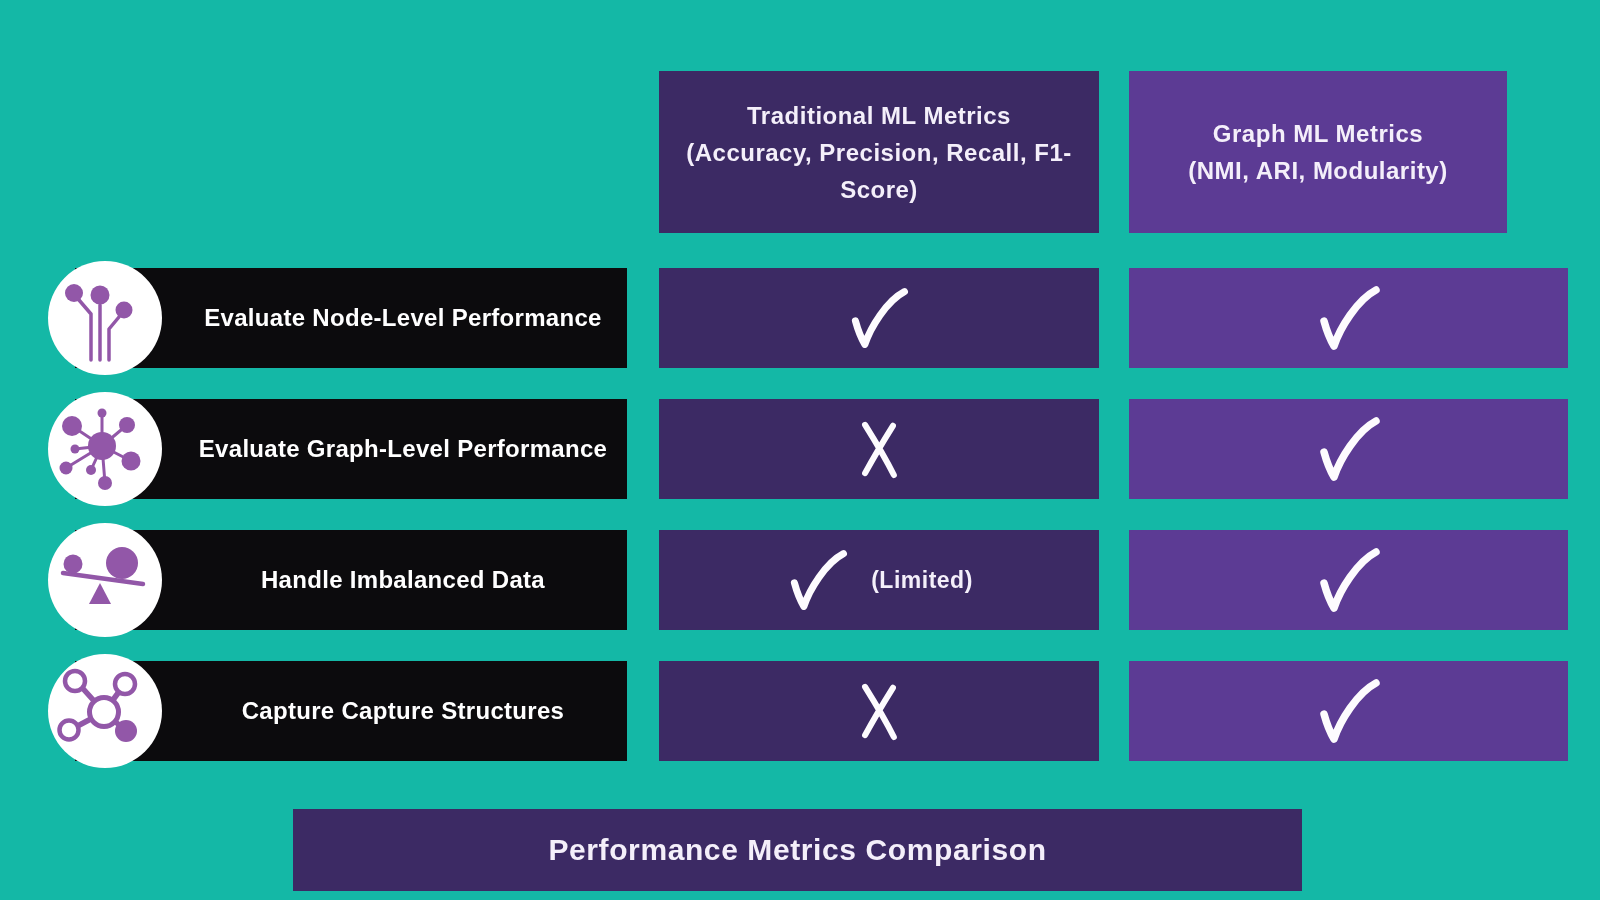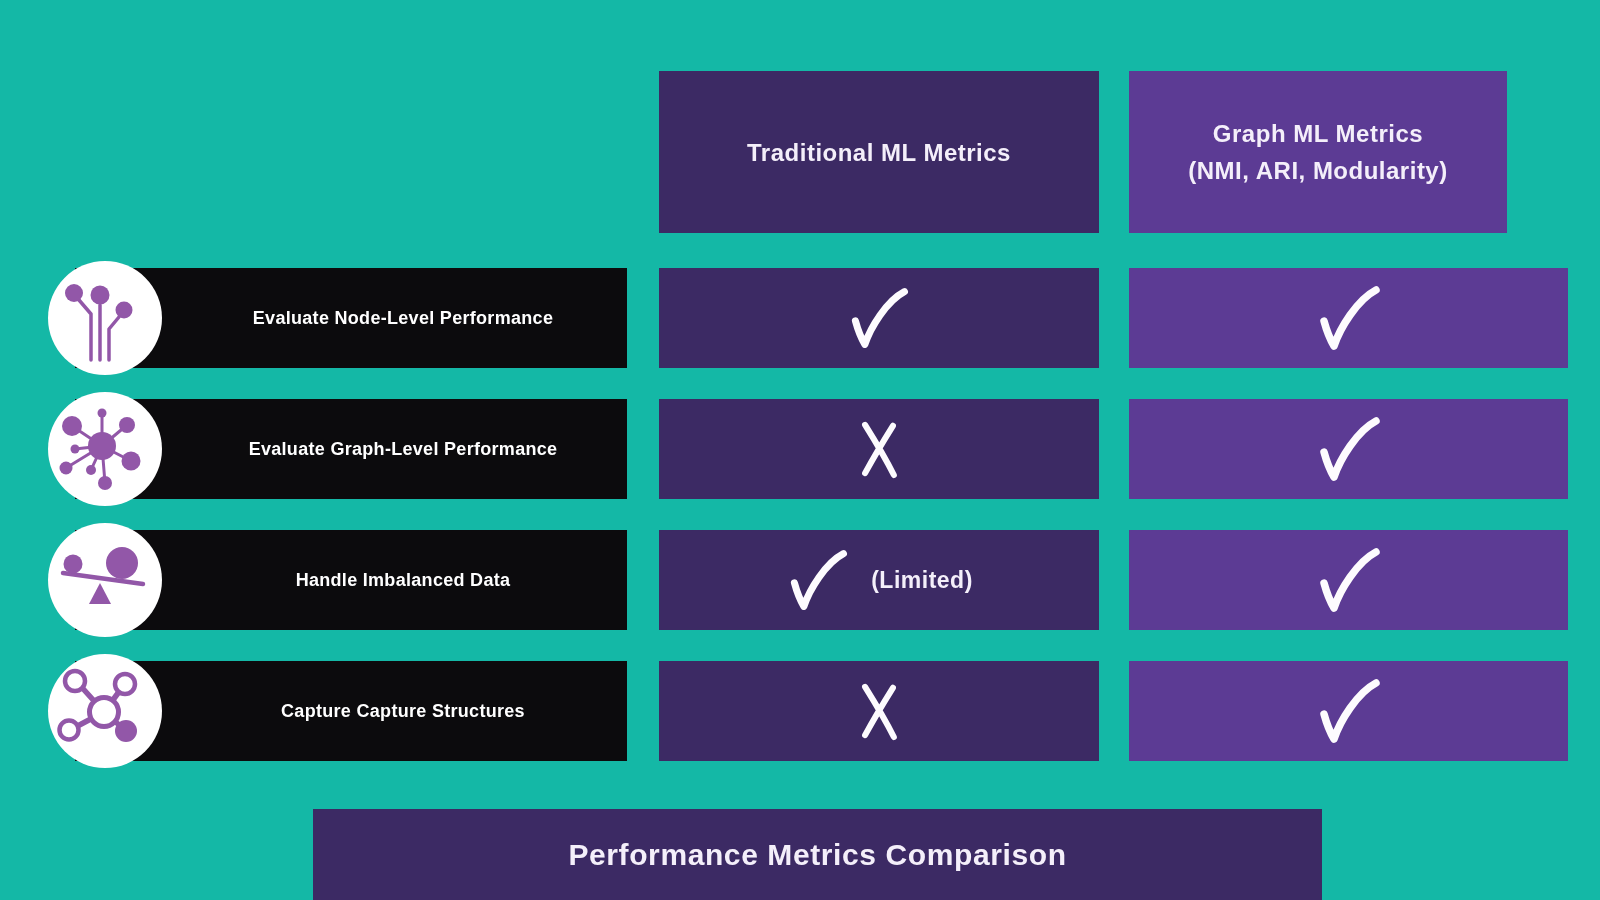--- a/index.html
+++ b/index.html
@@ -19,47 +19,48 @@
     display:flex;flex-direction:column;align-items:center;justify-content:center;
     color:#f4effa;font-weight:bold;font-size:24px;line-height:37px;
     text-align:center;letter-spacing:.5px;
   }
   .hdr-trad{left:659px;width:440px;background:var(--dark);}
   .hdr-graph{left:1129px;width:378px;background:var(--light);}
   .hdr .sub{max-width:402px;}
   .rowbar{
     position:absolute;left:75px;width:552px;height:100px;background:var(--rowblack);
     color:#fff;display:flex;align-items:center;justify-content:center;
-    font-size:18px;font-weight:bold;letter-spacing:.3px;
+    font-size:24px;font-weight:bold;letter-spacing:.3px;
     padding-left:104px;box-sizing:border-box;
   }
   .rowbar .label{position:relative;z-index:2;white-space:nowrap;}
   .notch{position:absolute;left:-45px;top:-14px;z-index:1;}
   .cell{
     position:absolute;height:100px;
     display:flex;align-items:center;justify-content:center;gap:20px;
   }
   .cell.trad{left:659px;width:440px;background:var(--dark);}
   .cell.graph{left:1129px;width:439px;background:var(--light);}
   .note{color:#f4effa;font-size:23px;font-weight:bold;letter-spacing:.5px;}
   .mark{display:none;}
   .titlebar{
-    position:absolute;left:293px;top:809px;width:1009px;height:92px;background:var(--dark);
+    position:absolute;left:293px;top:809px;width:1009px;height:82px;background:var(--dark);
     display:flex;align-items:center;justify-content:center;
-    color:#f4effa;font-size:30px;font-weight:bold;letter-spacing:.6px;margin-left:20px;
+    color:#f4effa;font-size:30px;font-weight:bold;letter-spacing:.6px;
   }
   .r0{top:268px}.r1{top:399px}.r2{top:530px}.r3{top:661px}
 </style>
 </head>
 <body>
 
 <div class="canvas">
 
   <div class="hdr hdr-trad">
     <div>Traditional ML Metrics</div>
+    <div class="sub">(Accuracy, Precision, Recall, F1-Score)</div>
   </div>
   <div class="hdr hdr-graph">
     <div>Graph ML Metrics</div>
     <div class="sub">(NMI, ARI, Modularity)</div>
   </div>
 
   <div class="rowbar r0">
     <svg class="notch" width="150" height="130">
       <circle cx="75" cy="64" r="57" fill="#ffffff"></circle>
       <g transform="translate(30,19)" fill="var(--icon)" stroke="var(--icon)" stroke-width="3.5" stroke-linecap="round" stroke-linejoin="round">

